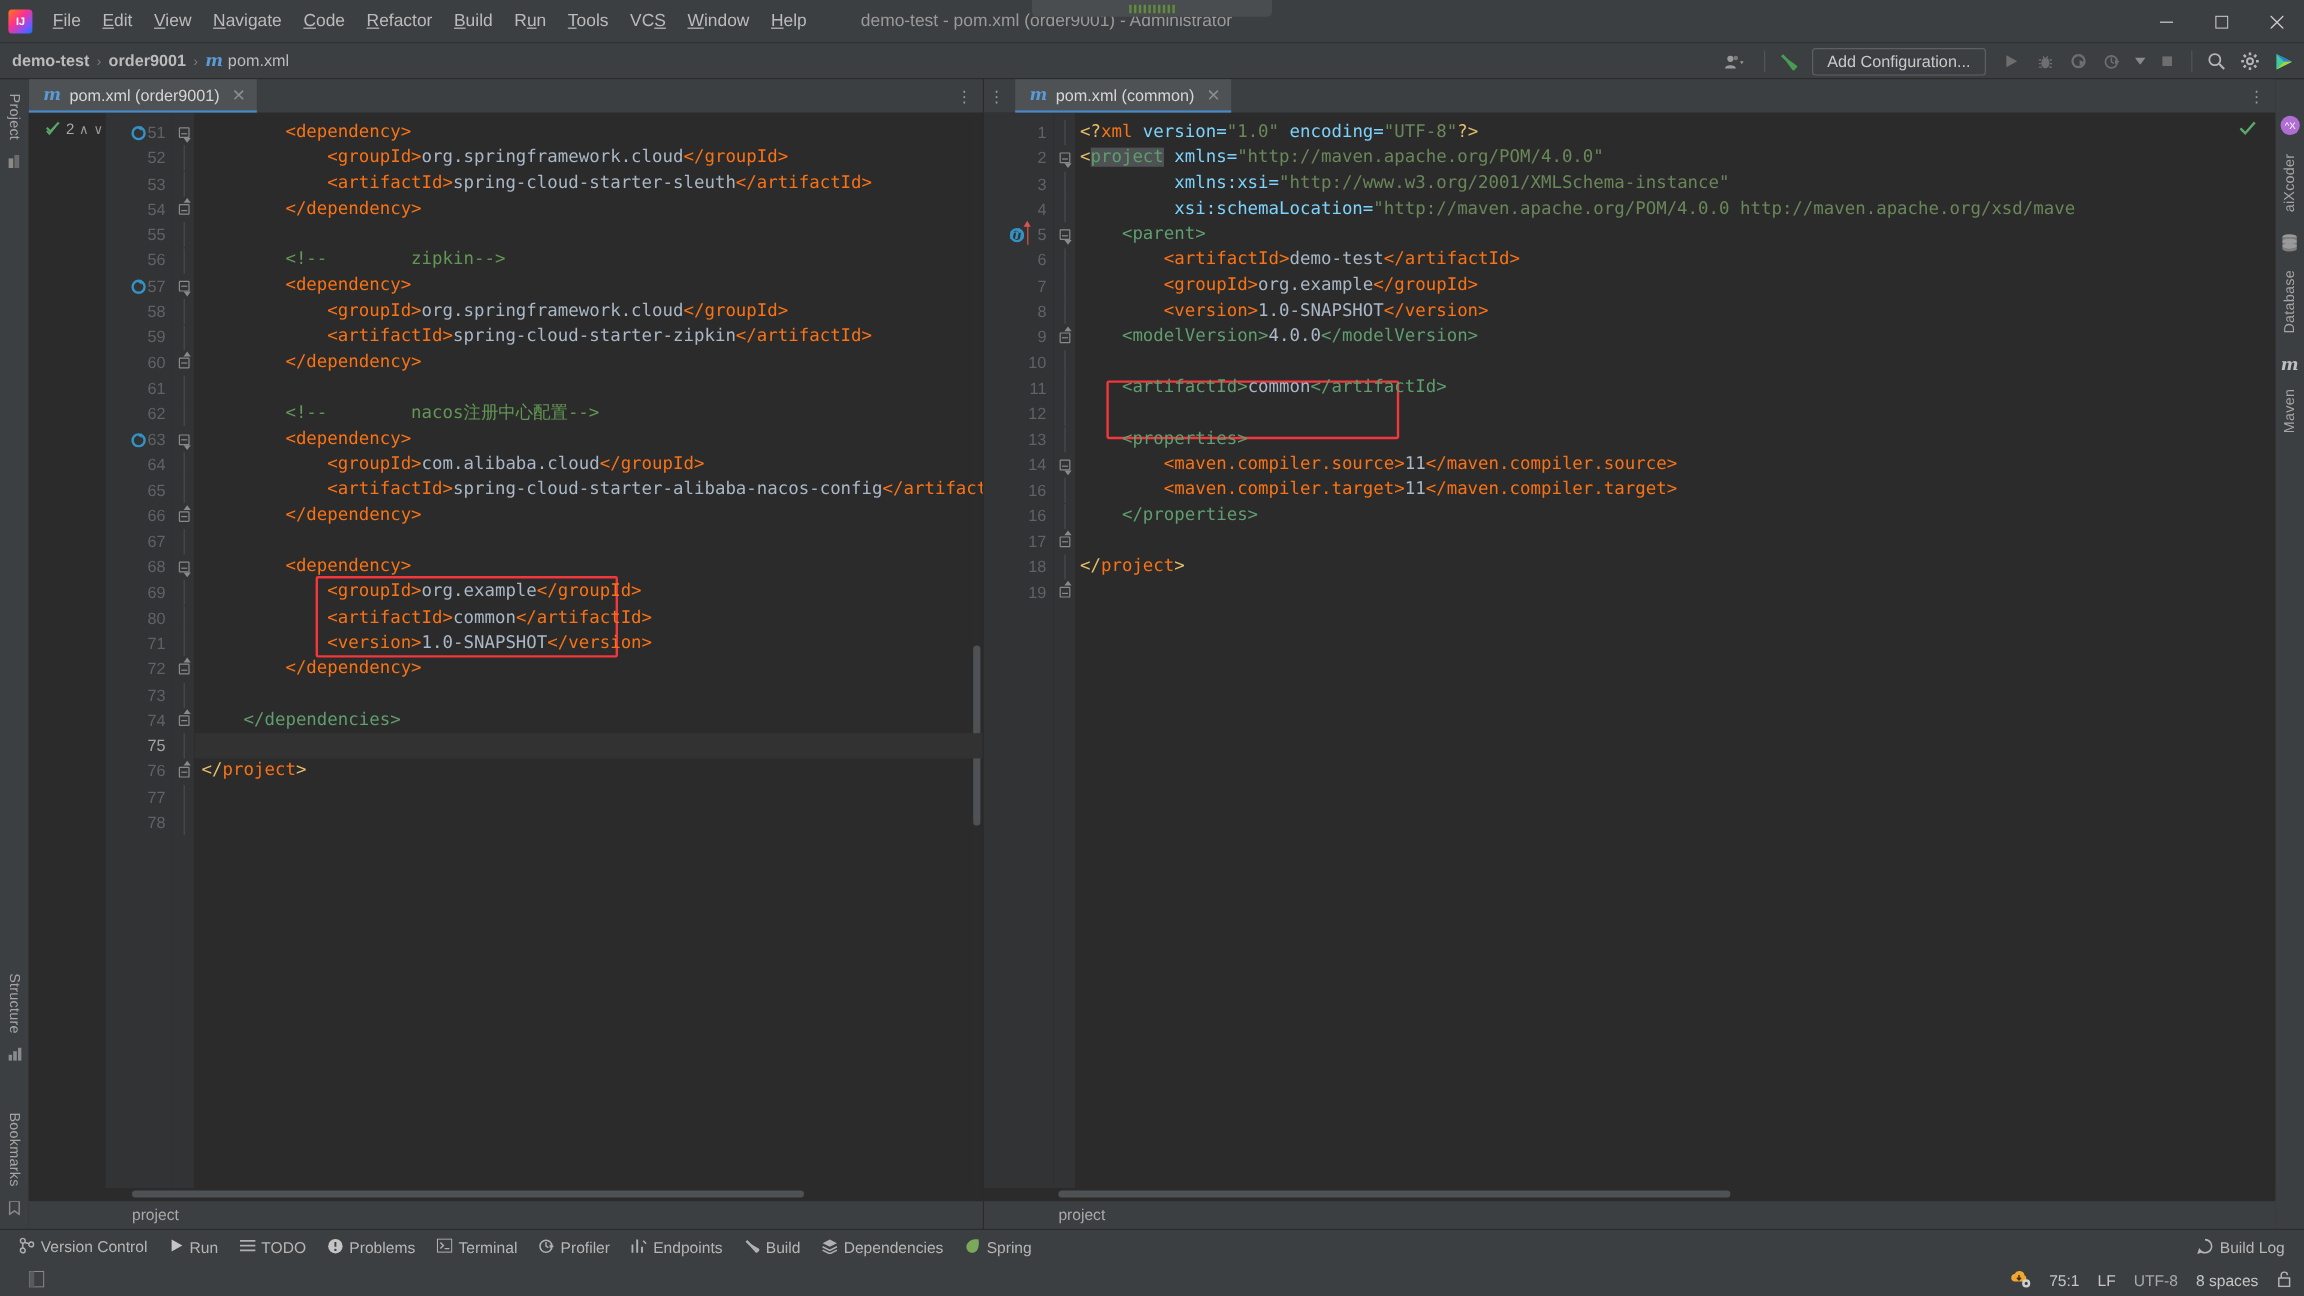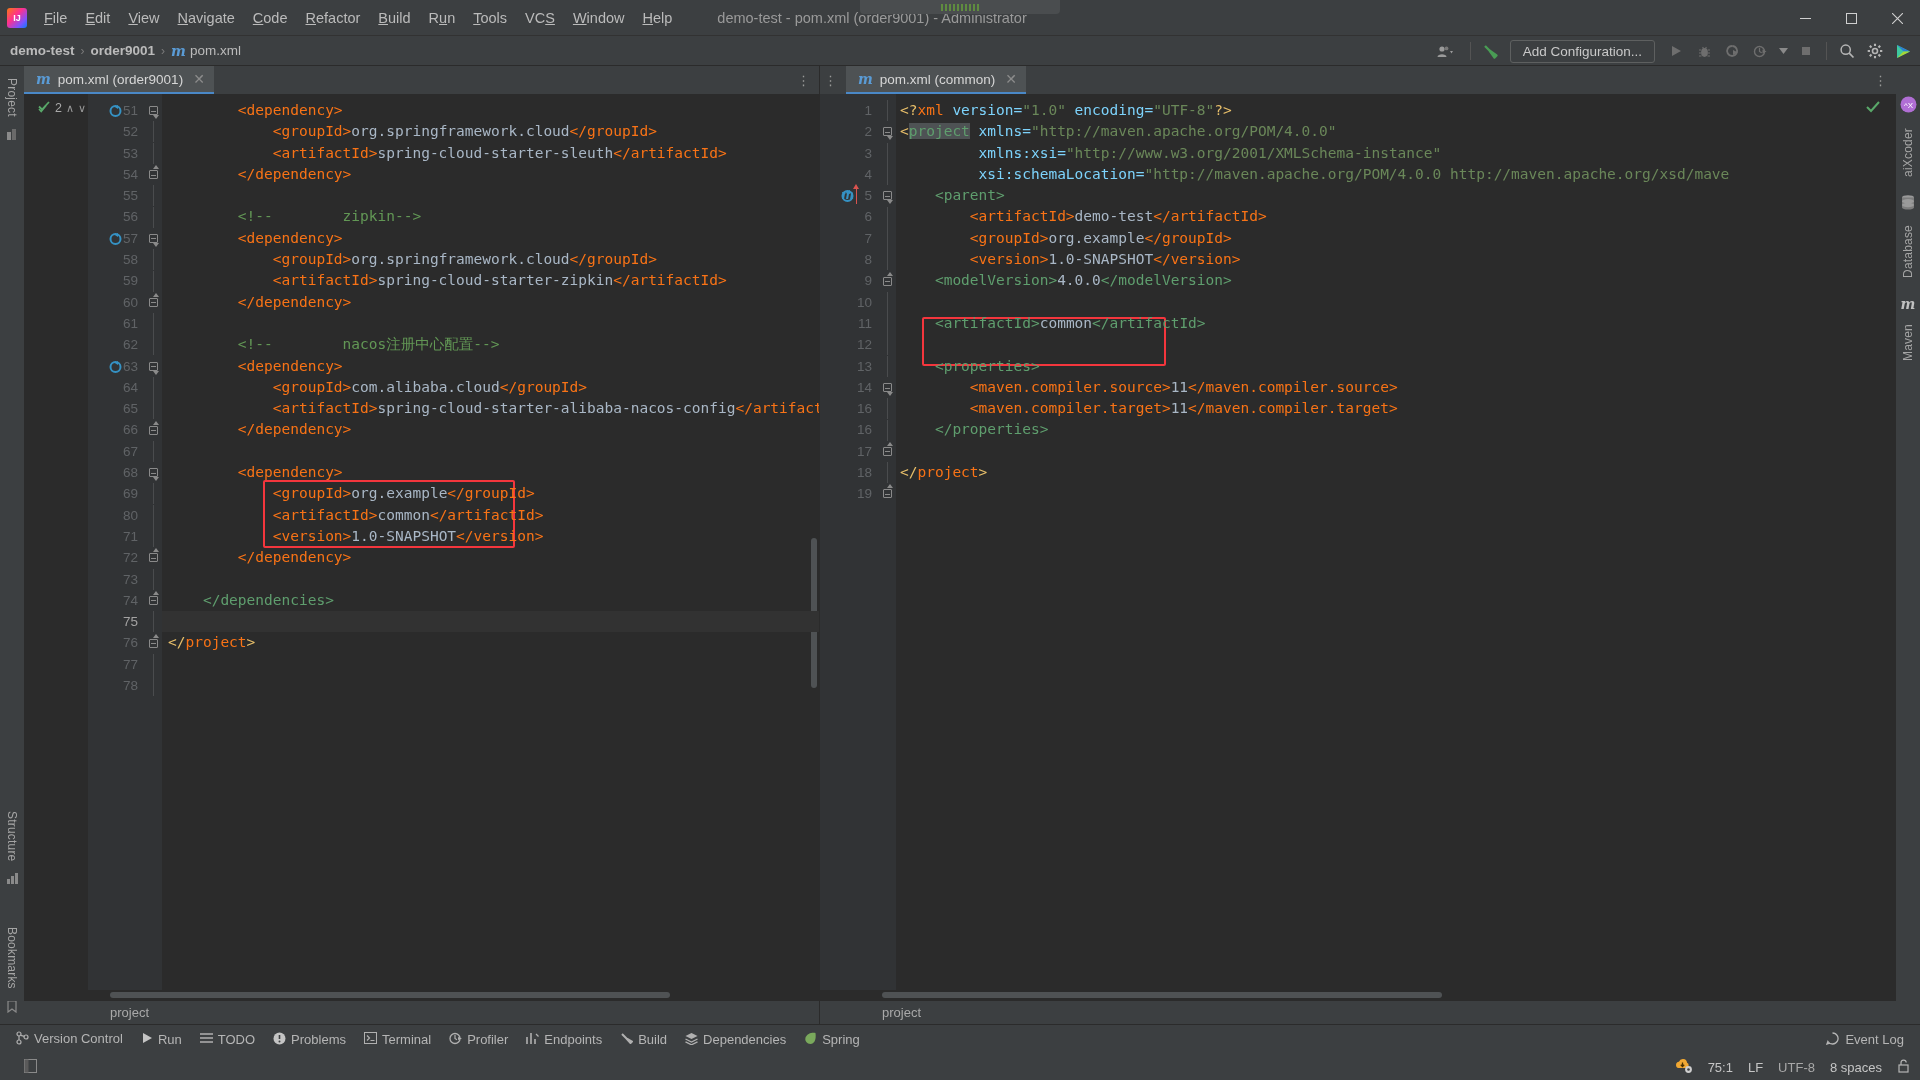--- a/index.html
+++ b/index.html
@@ -837,21 +837,21 @@
             <path d="M11.5 1 C9 0 3 1 1.5 5.5 C0.5 9 3 12 6.5 12 C10 12 12.5 8 11.5 1 Z" fill="#7aa95c"></path>
           </svg></span>
         <span>Spring</span>
       </div>
       <div id="eventlog">
       <span>
         <svg width="13" height="13" viewBox="0 0 13 13">
             <path d="M6.5 1 a5.5 5.5 0 1 1 -4.6 8.5 L1 12 L3.5 11.1" fill="none" stroke="#b5b5b5" stroke-width="1.3"></path>
           </svg>
       </span>
-      <span>Event Log</span>
+      <span>Build Log</span>
     </div>
   </div>
 
   <div id="statusbar">
     <span style="color:#9a9a9a;">
       <svg width="13" height="14" viewBox="0 0 13 14">
           <rect x="0.5" y="0.5" width="12" height="13" fill="none" stroke="#8a8a8a"></rect>
           <rect x="0.5" y="0.5" width="4" height="13" fill="#5a5a5a"></rect>
         </svg>
     </span>

